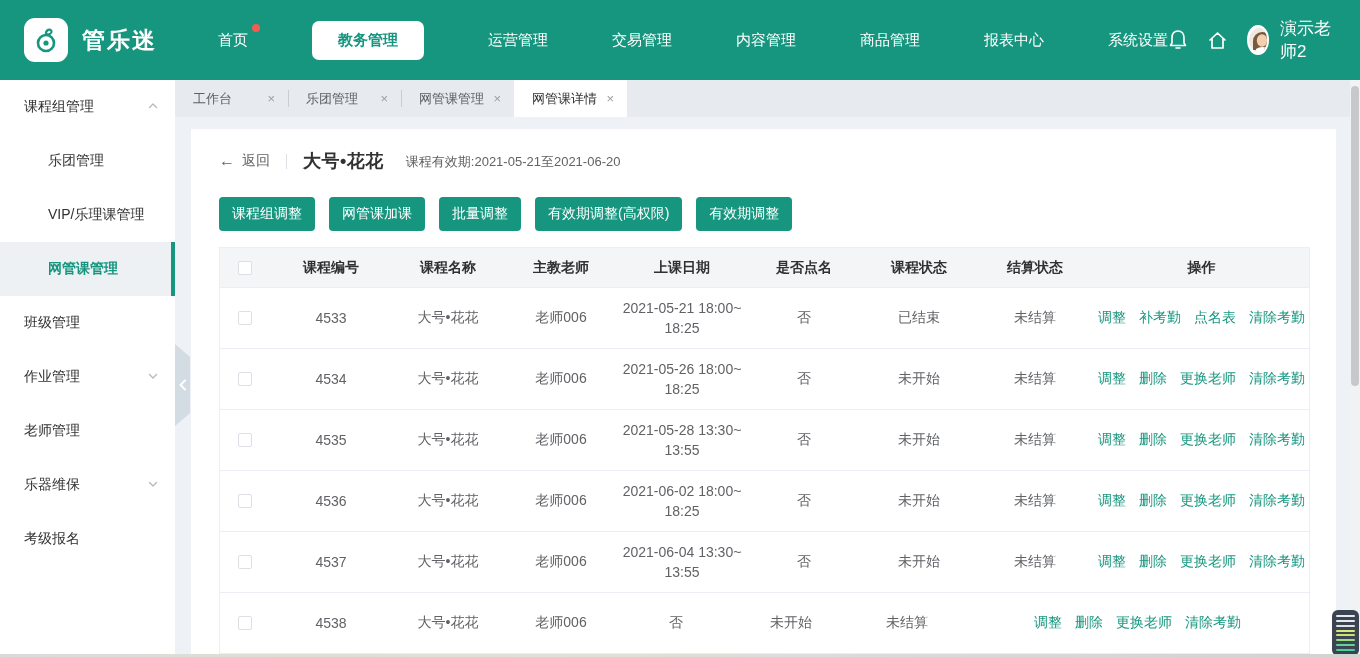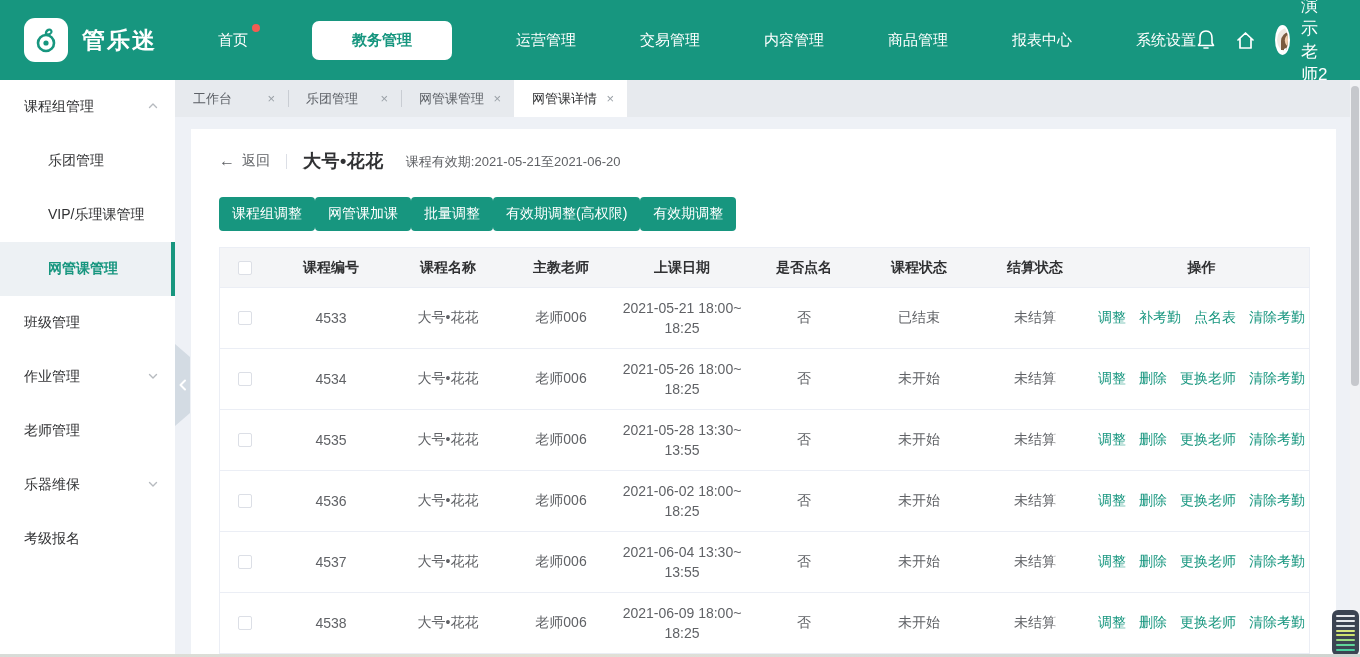--- a/index.html
+++ b/index.html
@@ -7,21 +7,21 @@
   body { font-family:"Liberation Sans","DejaVu Sans",sans-serif; }
   .app { position:relative; width:1360px; height:657px; background:#eef1f6; overflow:hidden; }
 
   
   .navbar { height:80px; background:#17967F; display:flex; align-items:center; padding:0 26px 0 24px; }
   .brand { display:flex; align-items:center; gap:14px; min-width:188px; }
   .logo { width:44px; height:44px; background:#fff; border-radius:11px; display:flex; align-items:center; justify-content:center; }
   .brand-name { color:#fff; font-size:23px; font-weight:bold; letter-spacing:2px; }
   .nav-items { display:flex; align-items:center; gap:64px; margin-left:6px; }
   .nav-item { color:#fff; font-size:15px; position:relative; cursor:pointer; white-space:nowrap; }
-  .nav-item.active { background:#fff; color:#17967F; font-weight:bold; padding:10px 40px; border-radius:7px; }
+  .nav-item.active { background:#fff; color:#17967F; font-weight:bold; padding:10px 26px; border-radius:7px; }
   .nav-badge { position:absolute; top:-7px; right:-12px; width:8px; height:8px; background:#F25C52; border-radius:50%; }
   .nav-right { margin-left:auto; display:flex; align-items:center; gap:19px; color:#fff; }
   .icon-btn { display:flex; align-items:center; cursor:pointer; }
   .avatar { width:30px; height:30px; border-radius:50%; overflow:hidden; background:#fff; border:2px solid rgba(255,255,255,.85); }
   .user-name { font-size:17px; margin-left:-8px; }
 
   
   .sidebar { position:absolute; left:0; top:80px; width:175px; height:577px; background:#fff; overflow:hidden; }
   .side-item { height:54px; display:flex; align-items:center; justify-content:space-between; padding:0 16px 0 24px; font-size:14px; color:#303133; cursor:pointer; }
   .side-item.sub { padding-left:48px; }
@@ -42,21 +42,21 @@
   .content { flex:1; padding:12px 14px 0 16px; overflow:hidden; }
   .card { background:#fff; height:100%; padding:20px 14px 0 14px; }
 
   .detail-header { display:flex; align-items:center; margin:0 0 24px 14px; }
   .back-btn { color:#606266; font-size:14px; display:flex; align-items:center; gap:7px; cursor:pointer; }
   .back-arrow { font-size:16px; color:#606266; }
   .vline { width:1px; height:15px; background:#dcdfe6; margin:0 16px; }
   .detail-title { font-size:18px; font-weight:bold; color:#303133; letter-spacing:.5px; }
   .validity { font-size:13px; color:#606266; margin-left:22px; padding-top:2px; }
 
-  .btn-row { display:flex; margin:0 0 16px 14px; }
+  .btn-row { display:flex; gap:14px; margin:0 0 16px 14px; }
   .tbtn { background:#17967F; color:#fff; border:none; font-size:14px; padding:8px 13px; border-radius:4px; cursor:pointer;
     font-family:inherit; }
 
   
   .table { margin:0 12px 0 14px; border:1px solid #ebeef5; border-bottom:none; }
   .tr { display:flex; align-items:stretch; border-bottom:1px solid #ebeef5; min-height:61px; background:#fff; }
   .tr.head { background:#f4f5f7; min-height:40px; }
   .td { display:flex; align-items:center; justify-content:center; text-align:center; font-size:14px; color:#606266; padding:4px 2px; }
   .tr.head .td { color:#303133; font-weight:bold; }
   .c0 { width:50px; }
@@ -330,23 +330,20 @@
                 <span class="op-link">清除考勤</span>
               </div>
             </div>
             <div class="tr">
               <div class="td c0">
                 <span class="cb"></span>
               </div>
               <div class="td c1">4538</div>
               <div class="td c2">大号•花花</div>
               <div class="td c3">老师006</div>
-              <div class="td c4">
-                <span>2021-06-09 18:00~18:25</span>
-              </div>
               <div class="td c5">否</div>
               <div class="td c6">未开始</div>
               <div class="td c7">未结算</div>
               <div class="td c8">
                 <span class="op-link">调整</span>
                 <span class="op-link">删除</span>
                 <span class="op-link">更换老师</span>
                 <span class="op-link">清除考勤</span>
               </div>
             </div>

